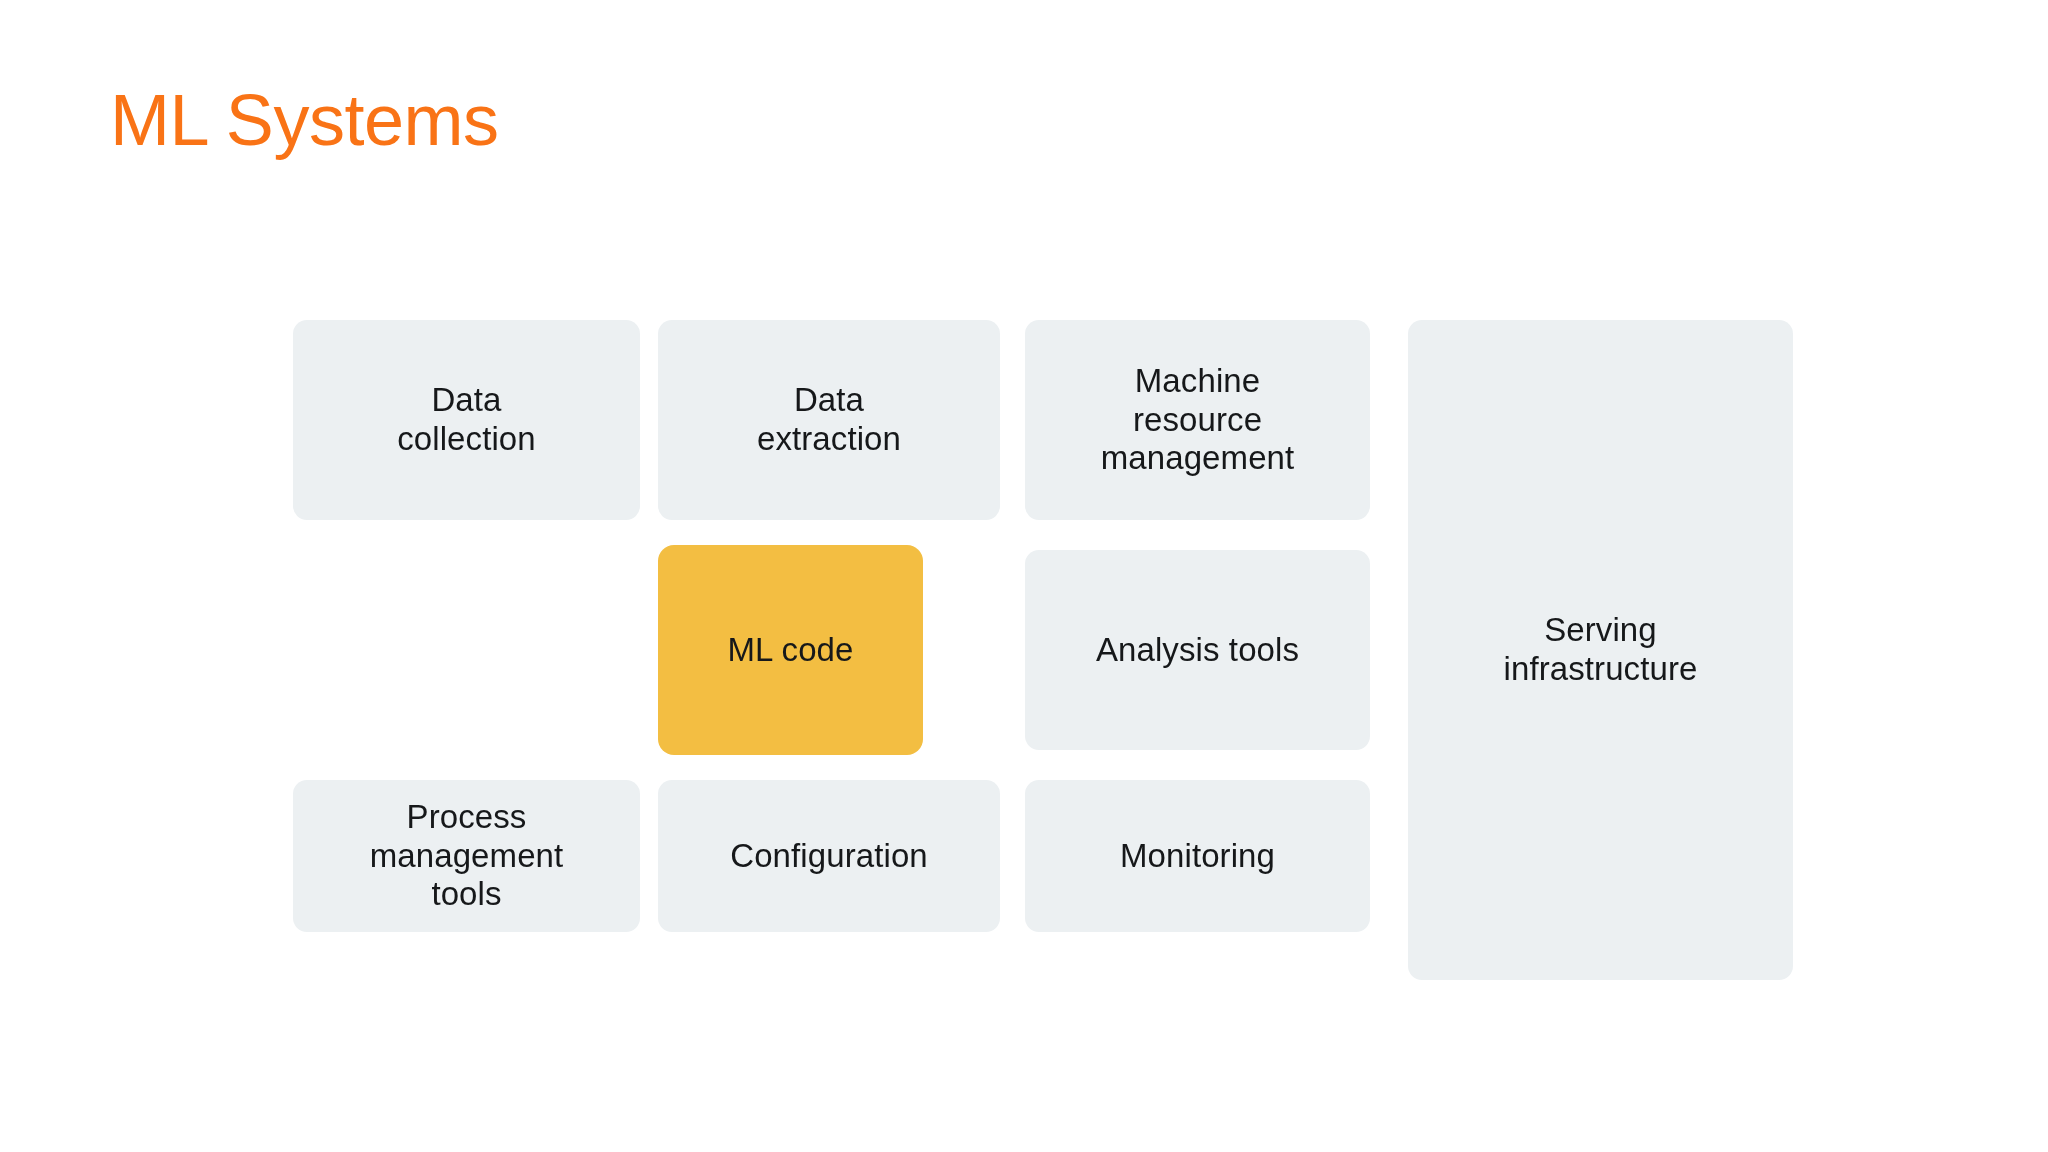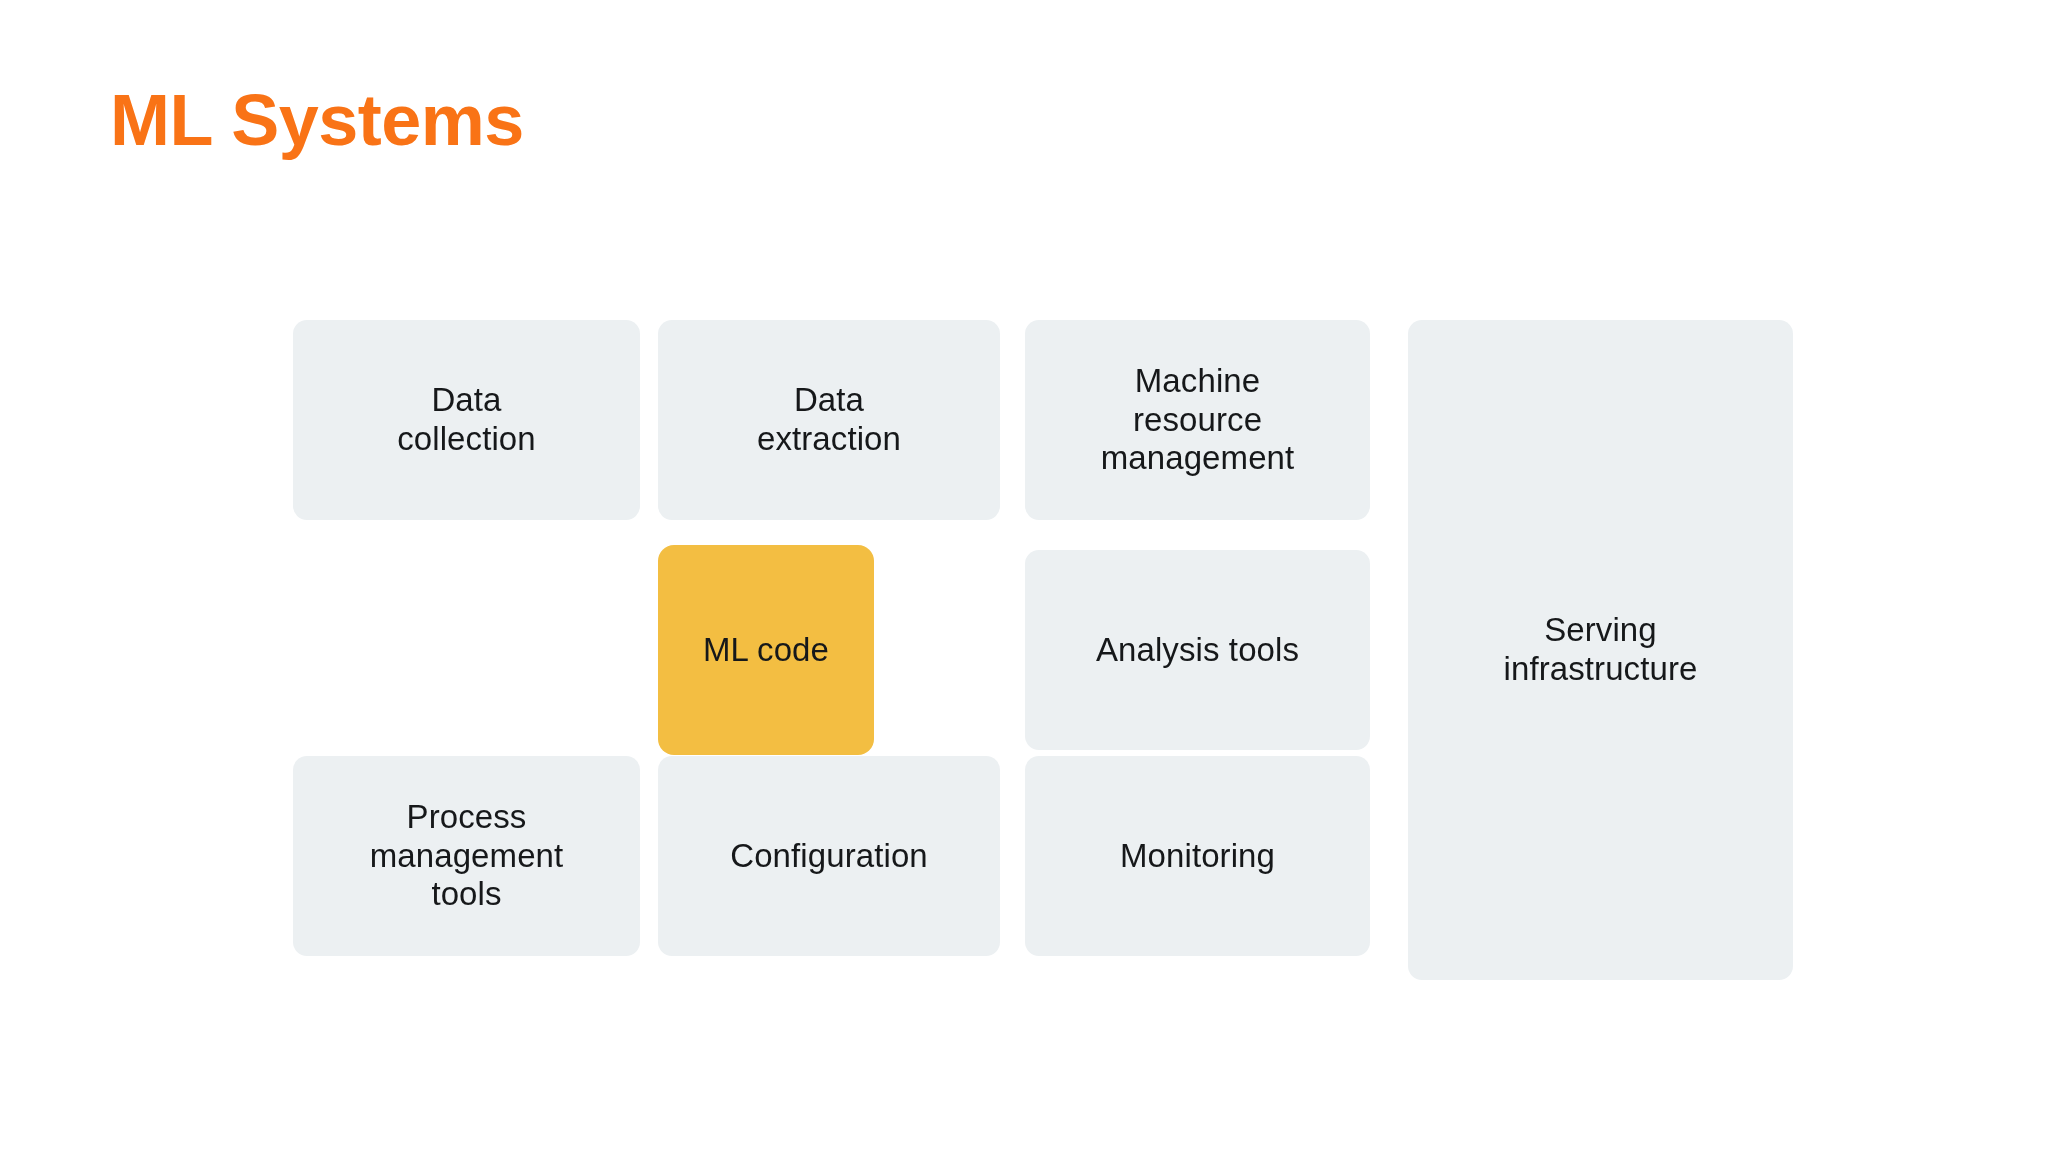--- a/index.html
+++ b/index.html
@@ -21,21 +21,21 @@
     background: #ffffff;
   }
 
   
   #slide-title {
     position: absolute;
     left: 110px;
     top: 84px;
     font-size: 72px;
     line-height: 1.0;
-    font-weight: 700;
+    font-weight: 400;
     letter-spacing: -0.5px;
     color: #F97316;
     white-space: nowrap;
   }
 
   
   #diagram {
     position: absolute;
     left: 293px;
     top: 320px;
@@ -70,28 +70,28 @@
     color: #16181A;
     font-size: 33px;
     line-height: 1.18;
     font-weight: 400;
     letter-spacing: 0.1px;
   }
 
   
   .row-1 { top: 0px;   height: 200px; }
   .row-2 { top: 230px; height: 200px; }
-  .row-3 { top: 436px; height: 200px; }
+  .row-3 { top: 460px; height: 152px; }
   .row-full { top: 0px; height: 660px; }
 
   
   .node.highlight {
     background: #F3BE42;
     left: 0px;
-    width: 216px;
+    width: 265px;
     top: 225px;
     height: 210px;
     border-radius: 16px;
   }
 
   .node-label {
     display: block;
     white-space: pre-line;
   }
 </style>

